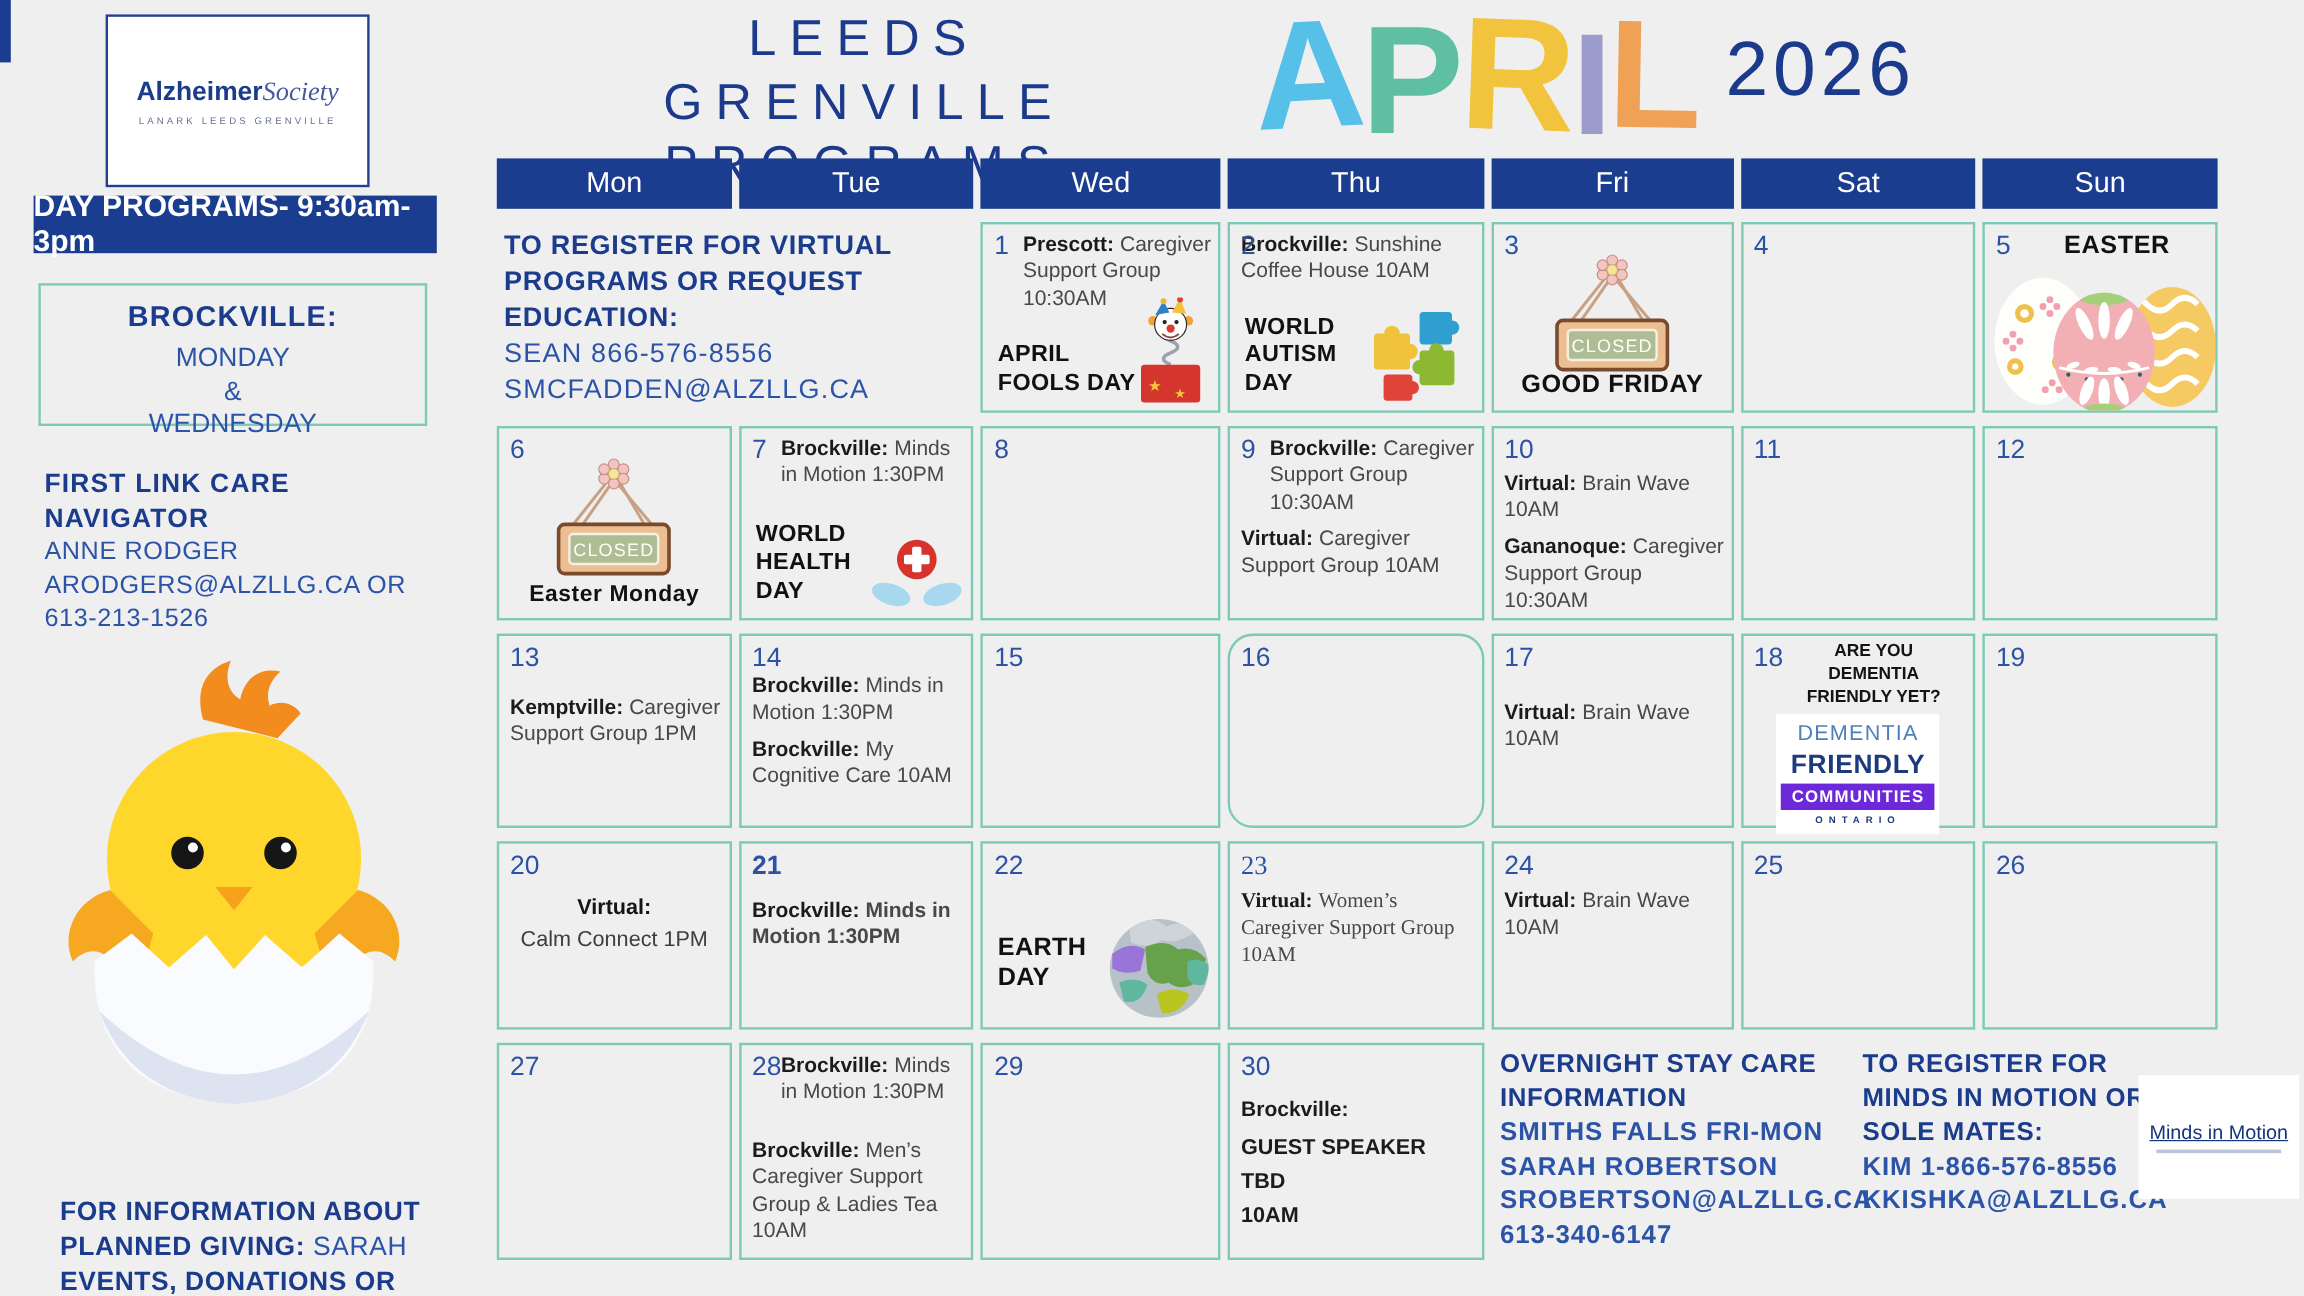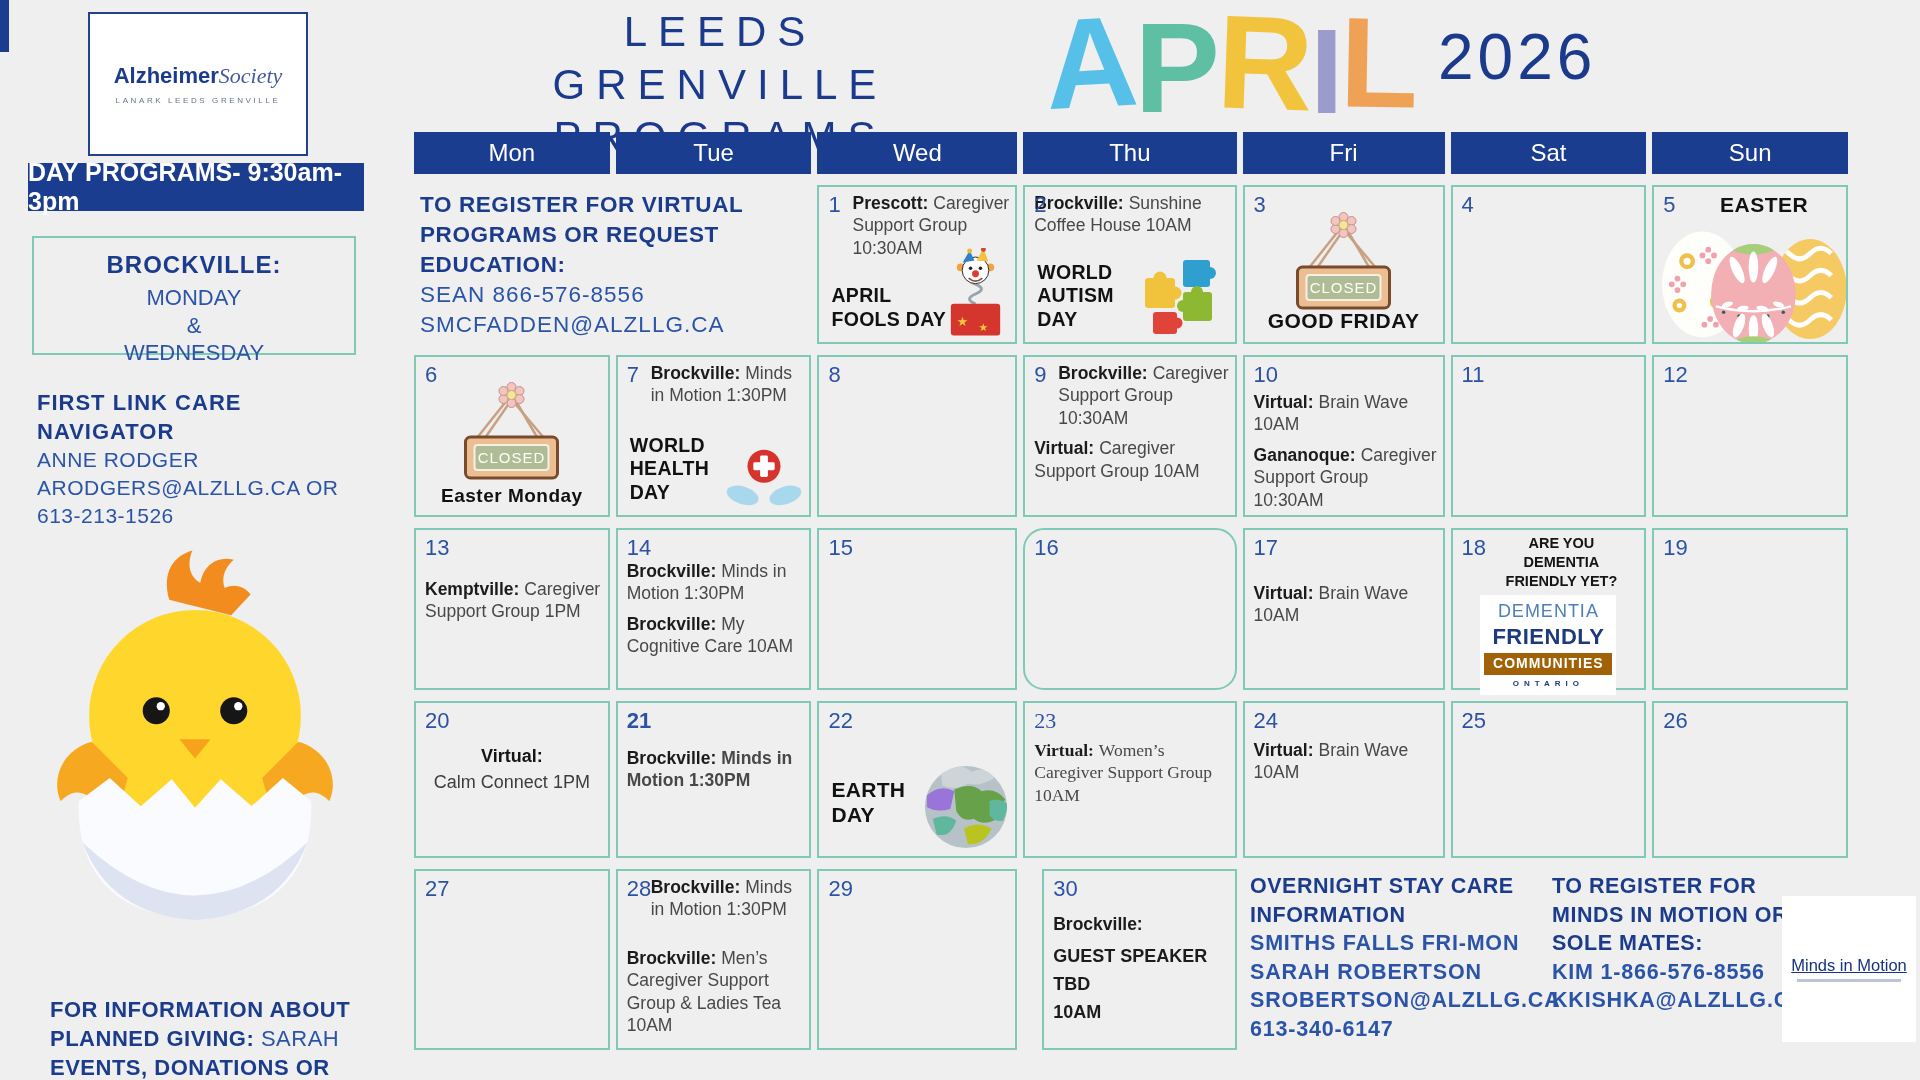--- a/index.html
+++ b/index.html
@@ -69,30 +69,30 @@
   .art-jack-in-the-box{right:2px;bottom:2px;width:74px;height:92px;}
   .art-autism-puzzle{right:4px;bottom:6px;width:88px;height:78px;}
   .art-closed-sign{left:50%;transform:translateX(-50%);top:24px;width:120px;height:102px;}
   .art-easter-eggs{right:0;bottom:0;width:188px;height:125px;}
   .art-health-hands{right:4px;bottom:6px;width:82px;height:68px;}
   .art-earth-globe{right:4px;bottom:4px;width:90px;height:90px;}
   .dfh{font-weight:bold;color:#141414;font-size:14.5px;text-align:center;margin:4px 4px 4px 30px;line-height:1.3;}
   .dfc{width:128px;margin:2px auto 0 auto;background:#fff;text-align:center;padding:5px 4px 6px 4px;}
   .dfc .l1{color:#4d7fb8;font-size:18px;letter-spacing:1px;}
   .dfc .l2{color:#1d3a7c;font-size:22px;font-weight:800;letter-spacing:.5px;}
-  .dfc .l3{background:#a16207;color:#fff;font-size:14px;font-weight:bold;letter-spacing:1px;padding:2px 0;margin-top:2px;}
+  .dfc .l3{background:#6d28d9;color:#fff;font-size:14px;font-weight:bold;letter-spacing:1px;padding:2px 0;margin-top:2px;}
   .dfc .l4{color:#1d3a7c;font-size:8px;font-weight:bold;letter-spacing:5px;margin-top:4px;}
 
   
   .f-block{position:absolute;font-size:21.5px;line-height:1.33;}
   .f-block .fb-bold .line{font-weight:bold;color:#1b3c8d;letter-spacing:.5px;}
   .f-block .fb-reg .line{color:#2b54a8;letter-spacing:.8px;font-weight:bold;}
   .f-overnight{left:1250px;top:872px;width:310px;}
   .f-register{left:1552px;top:872px;width:260px;}
-  .mim{position:absolute;left:1782px;top:896px;width:134px;height:146px;background:#fff;
+  .mim{position:absolute;left:1782px;top:896px;width:134px;height:103px;background:#fff;
        display:flex;flex-direction:column;align-items:center;justify-content:center;}
   .mim-text{font-size:16.5px;color:#16337e;text-decoration:underline;}
   .mim-tag{margin-top:4px;width:104px;height:3px;background:#bcc5d8;}
 </style>
 </head>
 <body>
 
 <div class="page">
   <div class="corner-mark"></div>
 
@@ -499,21 +499,21 @@
       <div class="cell" style="grid-area: 6 / 2;">
         <span class="num">28</span>
         <div class="evs inline">
           <div class="ev"><b>Brockville:</b><span>Minds in Motion 1:30PM</span></div>
           <div class="ev" style="margin-top: 26px;"><b>Brockville:</b><span>Men’s Caregiver Support Group &amp; Ladies Tea 10AM</span></div>
         </div>
       </div>
       <div class="cell" style="grid-area: 6 / 3;">
         <span class="num">29</span>
       </div>
-      <div class="cell" style="grid-area: 6 / 4; margin-left: 19px;">
+      <div class="cell" style="grid-area: 6 / 4;">
         <span class="num">30</span>
         <div class="evs" style="margin-top: 42px;">
           <div class="ev"><b>Brockville:</b><span></span></div>
         </div>
         <div class="bls">
           <div>GUEST SPEAKER</div>
           <div>TBD</div>
           <div>10AM</div>
         </div>
       </div>

